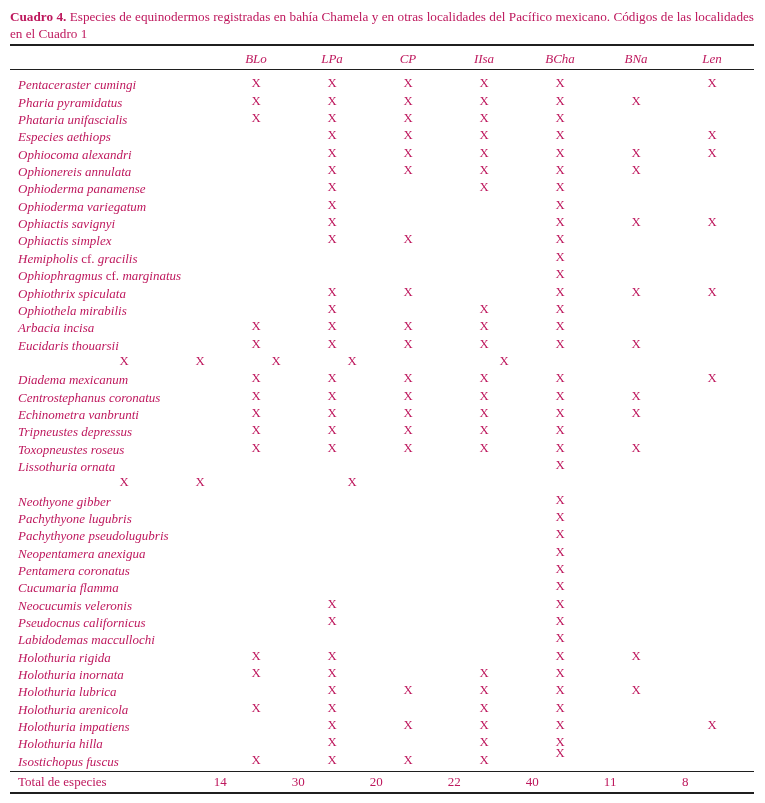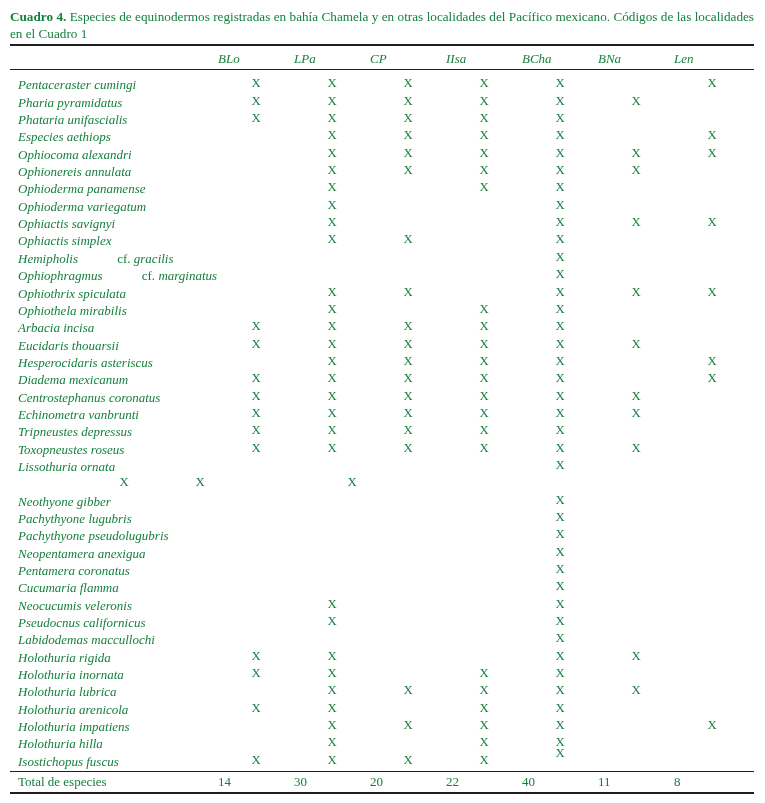--- a/index.html
+++ b/index.html
@@ -1,50 +1,50 @@
 <!DOCTYPE html>
 <html><head>
 <meta charset="utf-8">
 <style>
   html,body{margin:0;padding:0;background:#ffffff;}
   .page{
     position:relative;
     width:765px;height:803px;
     background:#ffffff;
-    color:#15803d;
+    color:#be185d;
     font-family:"Liberation Serif", "DejaVu Serif", serif;
     overflow:hidden;
   }
   .content{position:absolute;left:10px;top:8px;width:744px;}
   .caption{font-size:13.2px;line-height:17px;text-align:justify;}
   .caption .cap-num{font-weight:bold;}
   .rule{background:#1f1f1f;}
   .rule-top{height:2px;margin-top:2px;}
   .rule-mid{height:1.4px;}
   .rule-pretotal{height:1px;}
   .rule-bottom{height:2px;}
   .header-row{display:flex;padding:6px 0 4px 0;}
   .spacer{width:208px;}
   .hcell{
-    width:76px;
+    width:76px;text-align:center;
     font-style:italic;font-size:13px;line-height:13px;
   }
   .tbody{padding-top:7px;}
   .trow{display:flex;height:17.35px;align-items:flex-start;}
   .trow.gap-before{}
   .species{
     width:208px;box-sizing:border-box;padding-left:8px;
     font-style:italic;font-size:13px;white-space:nowrap;
     overflow:hidden;
   }
-  .species .roman{font-style:normal;margin-left:36px;}
+  .species .roman{font-style:normal;}
   .cell{width:76px;text-align:center;font-size:12.8px;line-height:12.8px;}
   .mark{display:inline-block;}
   .mark.raised{transform:translateY(-7px);}
-  .total-row{display:flex;height:20px;align-items:center;font-size:13px;}
+  .total-row{display:flex;height:20px;align-items:center;font-size:13px;gap:6px;}
   .total-label{width:208px;box-sizing:border-box;padding-left:8px;white-space:nowrap;}
   .tcell{width:76px;text-align:left;font-size:13px;}
 </style>
 </head>
 <body>
 
 <div class="page">
   <div class="content">
 
     <div class="caption"><span class="cap-num">Cuadro 4.</span><span> Especies de equinodermos registradas en bahía Chamela y en otras localidades del Pacífico mexicano. Códigos de las localidades en el Cuadro 1</span></div>
@@ -221,21 +221,20 @@
           <div class="species">Eucidaris thouarsii</div>
           <div class="cell"><span class="mark">X</span></div>
           <div class="cell"><span class="mark">X</span></div>
           <div class="cell"><span class="mark">X</span></div>
           <div class="cell"><span class="mark">X</span></div>
           <div class="cell"><span class="mark">X</span></div>
           <div class="cell"><span class="mark">X</span></div>
           <div class="cell"></div>
         </div>
         <div class="trow">
-          <div class="species">Hesperocidaris asteriscus</div>
           <div class="cell"></div>
           <div class="cell"><span class="mark">X</span></div>
           <div class="cell"><span class="mark">X</span></div>
           <div class="cell"><span class="mark">X</span></div>
           <div class="cell"><span class="mark">X</span></div>
           <div class="cell"></div>
           <div class="cell"><span class="mark">X</span></div>
         </div>
         <div class="trow">
           <div class="species">Diadema mexicanum</div>

